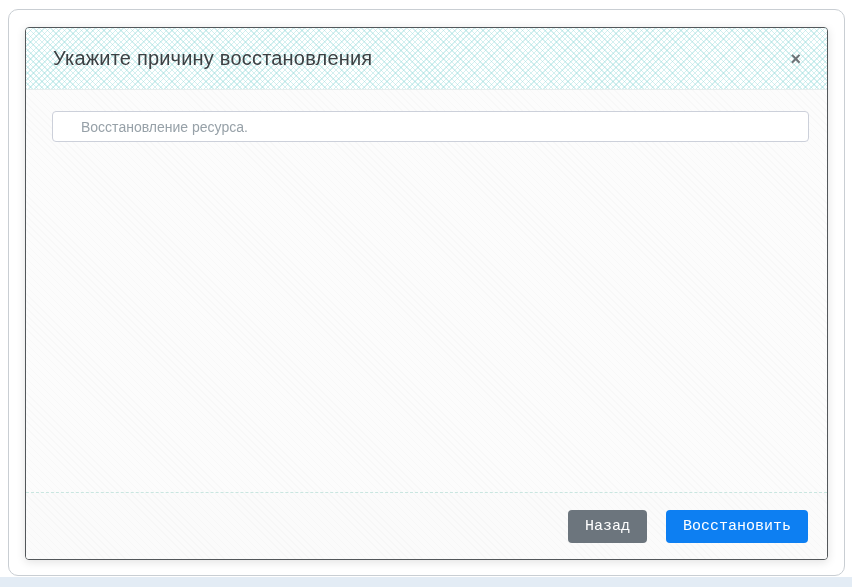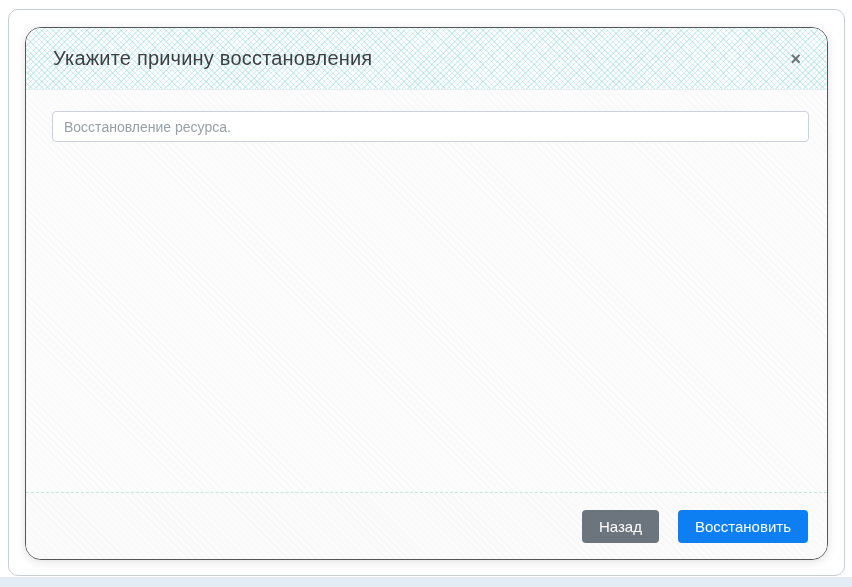--- a/index.html
+++ b/index.html
@@ -21,21 +21,21 @@
   .bottom-strip {
     position: absolute;
     left: 0; top: 577px;
     width: 852px; height: 10px;
   }
   .modal {
     position: absolute;
     left: 16px; top: 17px;
     width: 803px; height: 533px;
     border: 1px solid #53575a;
-    border-radius: 16px;
+    border-radius: 4px;
     background: #fbfbfb;
     box-shadow: 0 2px 10px rgba(0,0,0,0.12);
     display: flex;
     flex-direction: column;
     overflow: hidden;
   }
   .modal-header {
     height: 62px;
     flex: 0 0 62px;
     display: flex;
@@ -71,21 +71,21 @@
     background-image: repeating-linear-gradient(45deg, rgba(0,0,0,0.016) 0 1px, transparent 1px 5px);
   }
   .reason-input {
     display: block;
     margin: 21px 18px 0 26px;
     width: calc(100% - 44px);
     height: 31px;
     border: 1px solid #ccd0da;
     border-radius: 4px;
     background: #ffffff;
-    padding: 0 11px;
+    padding: 0 28px;
     font-family: "Liberation Sans", "DejaVu Sans", sans-serif;
     font-size: 14px;
     color: #555b60;
     outline: none;
   }
   .reason-input::placeholder {
     color: #97a1a8;
     opacity: 1;
   }
   .modal-footer {
@@ -97,21 +97,21 @@
     align-items: center;
     justify-content: flex-end;
     gap: 10px;
     padding-right: 19px;
   }
   .btn {
     height: 33px;
     border: none;
     border-radius: 4px;
     color: #ffffff;
-    font-family: Liberation Sans, sans-serif;
+    font-family: Liberation Mono, monospace;
     font-size: 15px;
     padding: 0 17px;
     cursor: pointer;
     display: inline-flex;
     align-items: center;
     justify-content: center;
   }
   .btn-secondary { background: #6c757d; }
   .btn-primary   { background: #0d7ff2; }
 </style>

